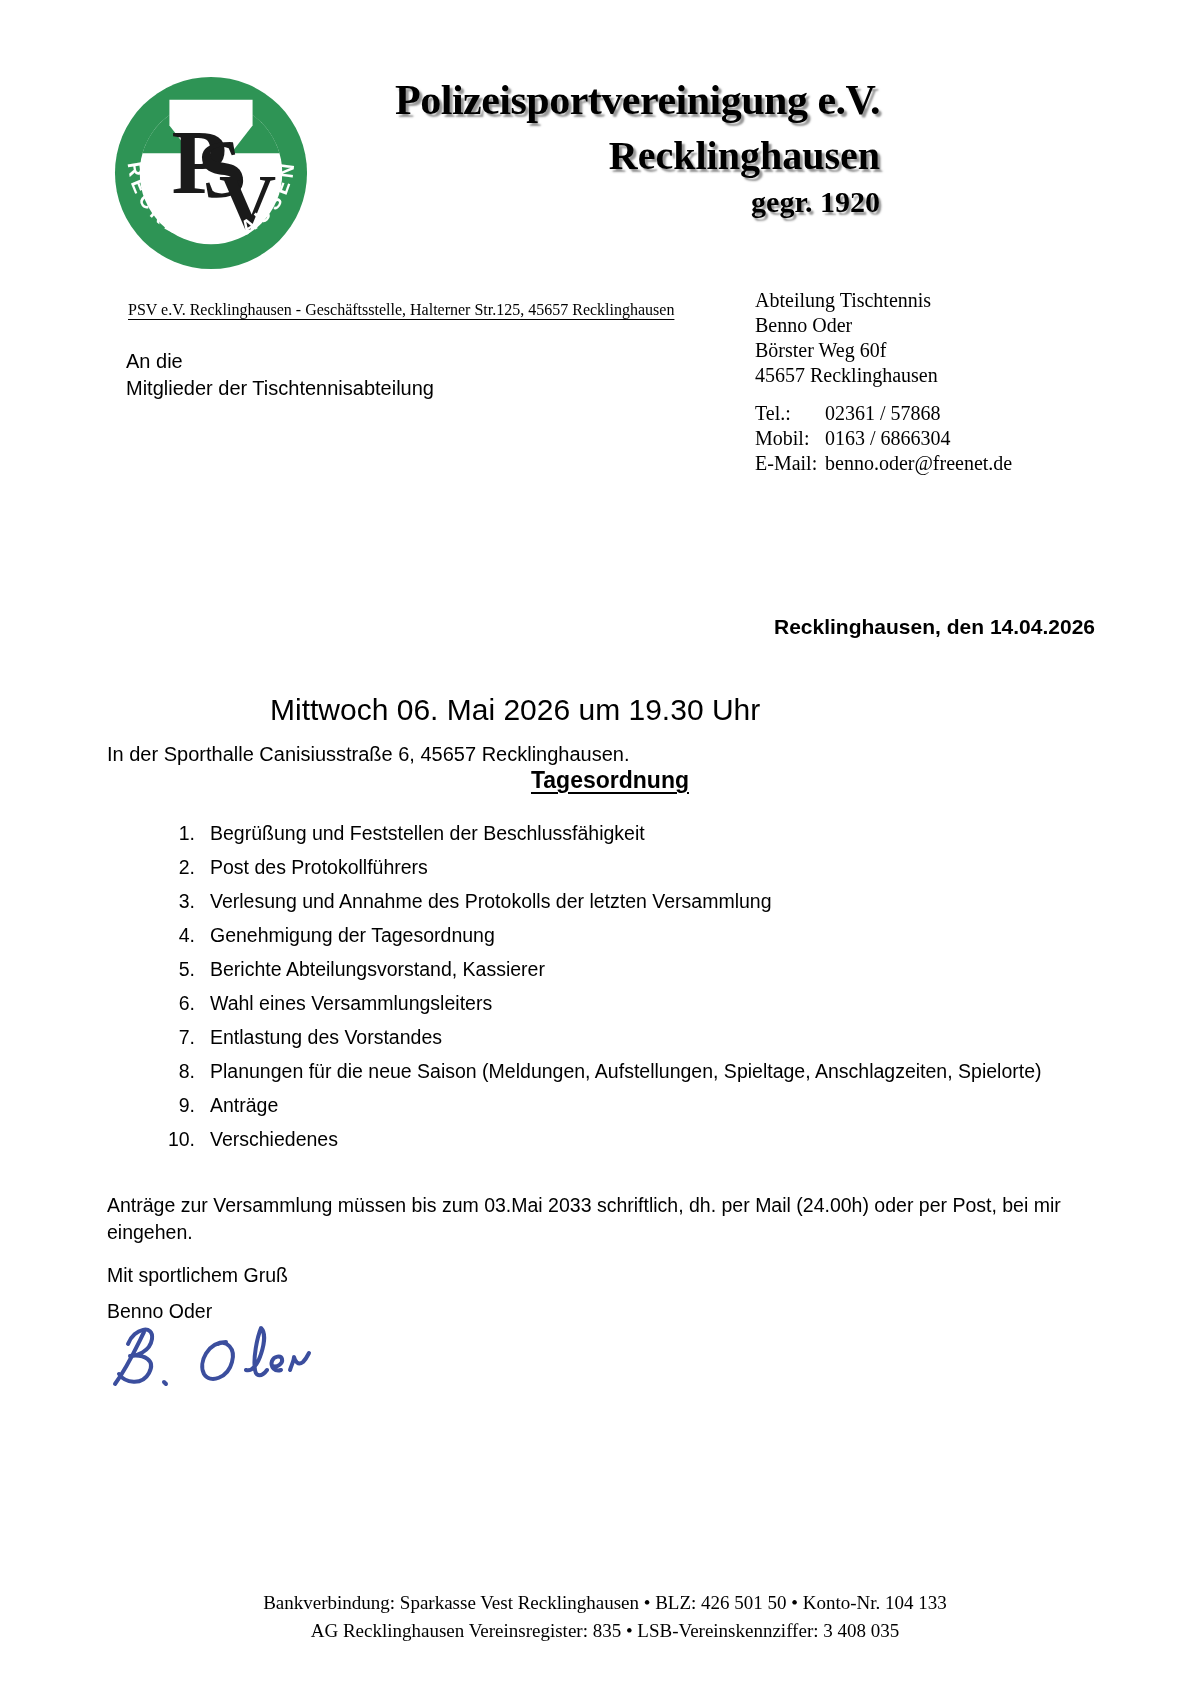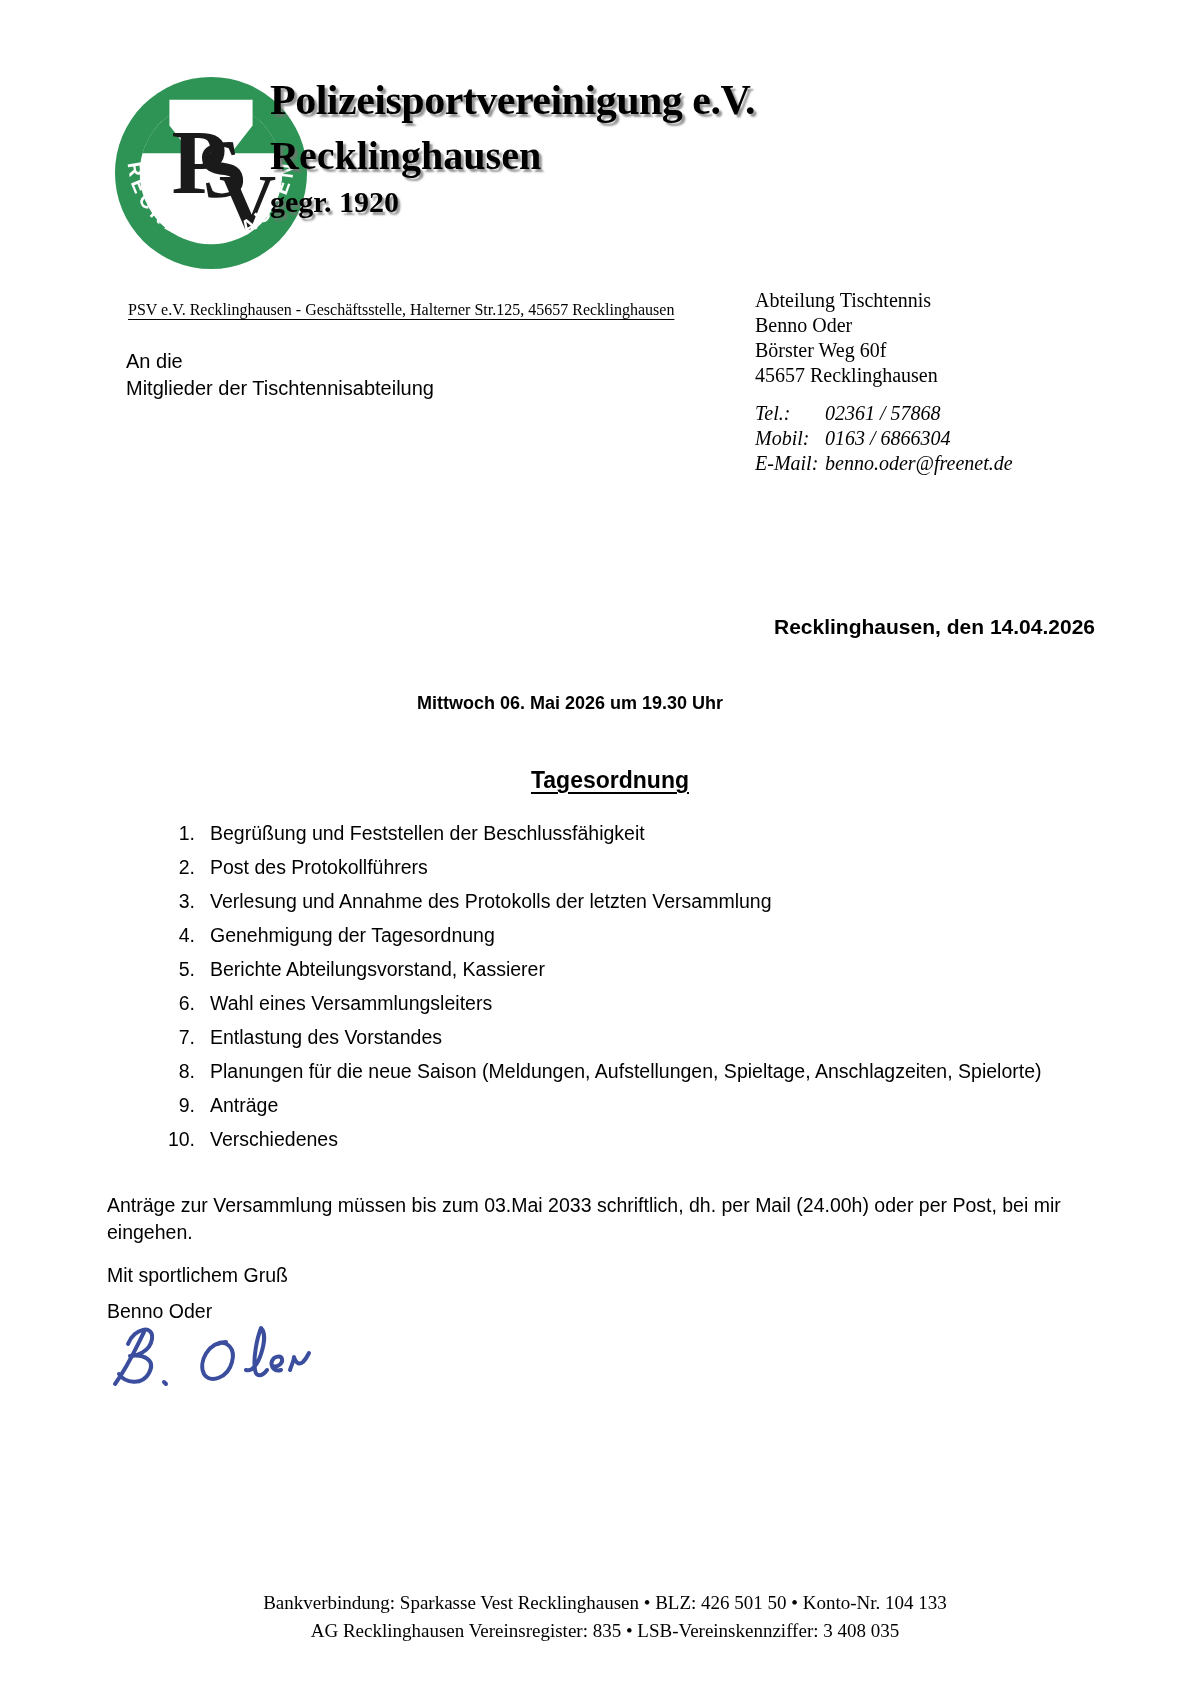--- a/index.html
+++ b/index.html
@@ -1,42 +1,42 @@
 <!DOCTYPE html>
 <html><head>
 <meta charset="utf-8">
 <style>
   html,body{margin:0;padding:0;background:#e8e8e8;}
   #page{position:relative;width:1190px;height:1683px;background:#ffffff;overflow:hidden;
         font-family:"Liberation Sans",sans-serif;color:#000;}
   .abs{position:absolute;}
 
   
-  .title-block{left:270px;top:70px;width:610px;text-align:left;}
+  .title-block{left:270px;top:70px;width:610px;text-align:right;}
   .t1{font-family:"Liberation Serif",serif;font-weight:700;font-size:42px;line-height:60px;
       letter-spacing:-0.5px;text-shadow:3px 3px 2px rgba(115,115,115,0.75);}
   .t2{font-family:"Liberation Serif",serif;font-weight:700;font-size:40px;line-height:52px;
       text-shadow:3px 3px 2px rgba(115,115,115,0.75);}
   .t3{font-family:"Liberation Serif",serif;font-weight:700;font-size:30px;line-height:40px;
       text-shadow:2.5px 2.5px 2px rgba(115,115,115,0.75);}
 
   .sender{left:128px;top:301px;font-family:"Liberation Serif",serif;font-size:16px;
           text-decoration:underline;text-underline-offset:4px;white-space:nowrap;}
   .recipient1{left:126px;top:350px;font-size:20px;}
   .recipient2{left:126px;top:377px;font-size:20px;}
 
   .contact{left:755px;top:288px;font-family:"Liberation Serif",serif;font-size:20px;line-height:25px;}
   .contact .spacer{height:13px;}
-  .crow{display:flex;font-style:italic;}
+  .crow{display:flex;}
   .clabel{width:70px;}
 
   .dateline{right:95px;top:615px;font-weight:700;font-size:21px;white-space:nowrap;}
 
   .meet-title{left:270px;top:665px;width:600px;text-align:center;font-size:21px;}
-  .meet-dt{left:270px;top:693px;width:600px;text-align:center;font-size:18px;font-weight:700;}
+  .meet-dt{left:270px;top:693px;width:600px;text-align:left;font-size:30px;font-weight:400;}
   .location{left:107px;top:743px;font-size:20px;white-space:nowrap;}
   .agenda-h{left:310px;top:767px;width:600px;text-align:center;font-size:23px;font-weight:700;
             text-decoration:underline;text-underline-offset:4px;}
 
   .item{left:150px;display:flex;font-size:19.5px;white-space:nowrap;}
   .num{width:45px;text-align:right;}
   .item-text{margin-left:15px;}
 
   .para{left:107px;top:1192px;width:1000px;font-size:19.5px;line-height:27px;}
   .greet{left:107px;top:1264px;font-size:19.5px;}
@@ -97,20 +97,21 @@
     </div>
     <div class="crow">
       <span class="clabel">E-Mail:</span>
       <span>benno.oder@freenet.de</span>
     </div>
   </div>
 
   <div class="abs dateline">Recklinghausen, den 14.04.2026</div>
 
   <div class="abs meet-dt">Mittwoch 06. Mai 2026 um 19.30 Uhr</div>
+  <div class="abs location">In der Sporthalle Canisiusstraße 6, 45657 Recklinghausen.</div>
   <div class="abs agenda-h">Tagesordnung</div>
 
   <div class="abs item" style="top:822px">
       <span class="num">1.</span>
       <span class="item-text">Begrüßung und Feststellen der Beschlussfähigkeit</span>
     </div>
   <div class="abs item" style="top:856px">
       <span class="num">2.</span>
       <span class="item-text">Post des Protokollführers</span>
     </div>

